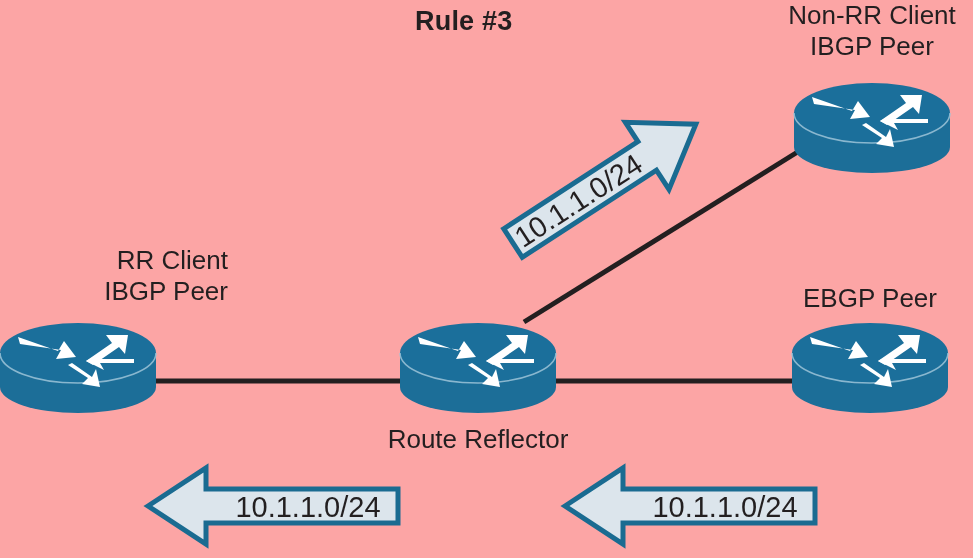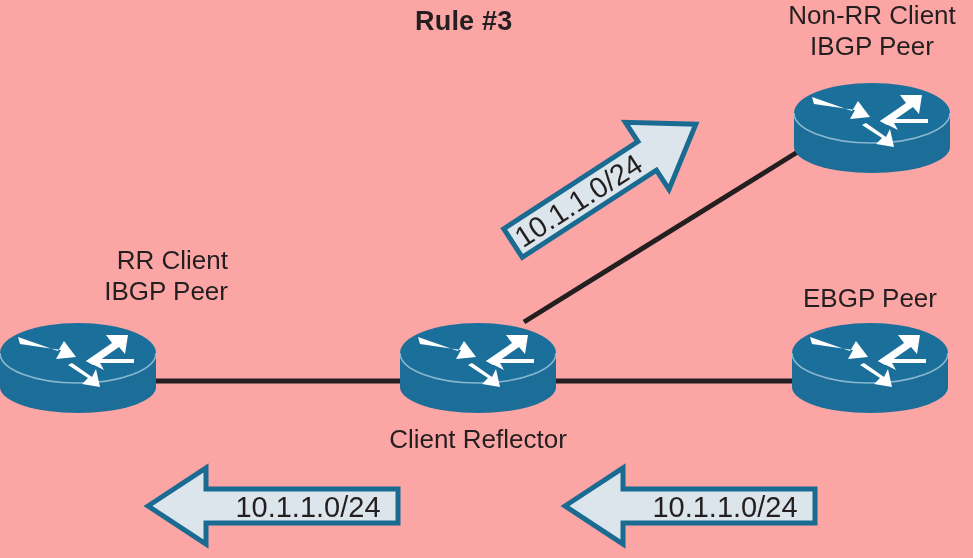--- a/index.html
+++ b/index.html
@@ -55,21 +55,21 @@
   <div class="node-label label-left" style="left:8px; top:245px; width:220px;">
     <div>RR Client</div>
     <div>IBGP Peer</div>
   </div>
 
   <div class="node-label label-center" style="left:760px; top:283px; width:220px;">
     <div>EBGP Peer</div>
   </div>
 
   <div class="node-label label-center" style="left:348px; top:424px; width:260px;">
-    <div>Client Reflector</div>
+    <div>Route Reflector</div>
   </div>
 
   <svg class="diagram-svg" viewBox="0 0 973 558" xmlns="http://www.w3.org/2000/svg">
     <defs>
       <g id="router-glyph">
 
         <path d="M -78,-12 L -78,22 A 78,26 0 0 0 78,22 L 78,-12 Z" fill="#1c6e98"></path>
 
         <ellipse cx="0" cy="-12" rx="78" ry="30" fill="#1b6f9b"></ellipse>
 

